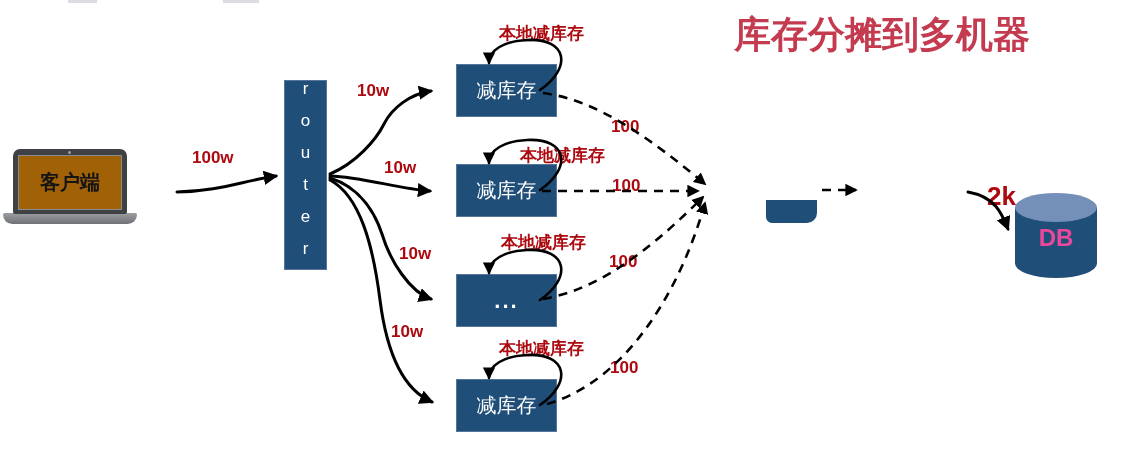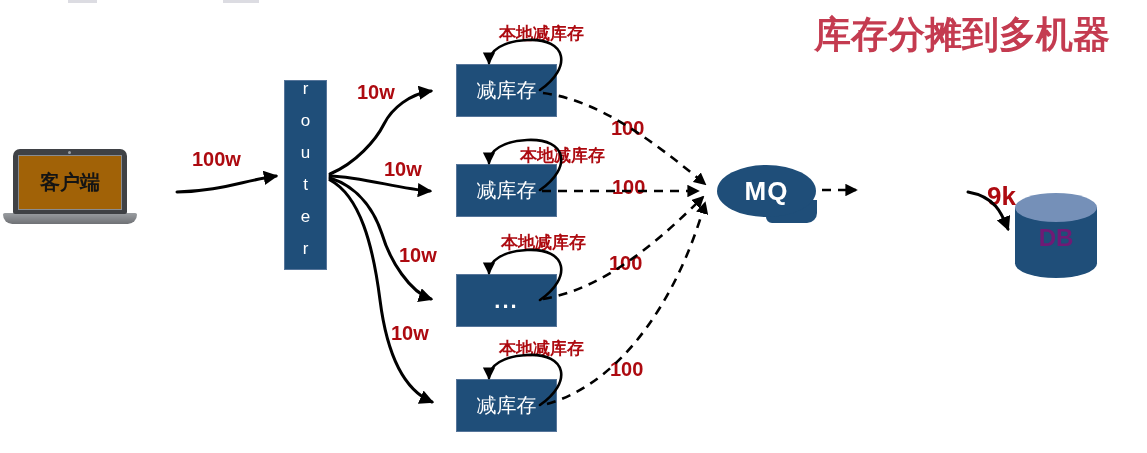--- a/index.html
+++ b/index.html
@@ -26,36 +26,36 @@
     background:#1f4e79;z-index:1;display:flex;align-items:center;justify-content:center;
     color:#fff;font-size:26px;font-weight:bold;letter-spacing:1px;}
   .mq-tail{position:absolute;left:766px;top:200px;width:51px;height:23px;background:#1f4e79;
     border-radius:0 0 10px 6px;z-index:0;}
   
   .cyl-body{position:absolute;left:1015px;top:207px;width:82px;height:56px;background:#1f4e79;z-index:1;}
   .cyl-top{position:absolute;left:1015px;top:193px;width:82px;height:29px;border-radius:50%;
     background:#7590b8;z-index:2;}
   .cyl-bottom{position:absolute;left:1015px;top:249px;width:82px;height:29px;border-radius:50%;
     background:#1f4e79;z-index:1;}
-  .cyl-label{position:absolute;left:1015px;top:224px;width:82px;text-align:center;color:#701a75;
+  .cyl-label{position:absolute;left:1015px;top:224px;width:82px;text-align:center;color:#ec4899;
     font-size:24px;font-weight:bold;z-index:2;}
   
   .laptop-frame{position:absolute;left:13px;top:149px;width:114px;height:65px;background:#3f4145;
     border-radius:7px 7px 2px 2px;box-sizing:border-box;padding:6px 5px 4px 5px;z-index:1;}
   .laptop-screen{width:100%;height:100%;background:#a16207;border:1px solid #8a8c90;box-sizing:border-box;
     display:flex;align-items:center;justify-content:center;}
   .laptop-screen span{font-size:20px;font-weight:900;color:#141414;}
   .laptop-cam{position:absolute;left:68px;top:151px;width:3px;height:3px;border-radius:50%;background:#9aa0a6;z-index:2;}
   .laptop-base{position:absolute;left:3px;top:213px;width:134px;height:11px;
     background:linear-gradient(#9a9da1,#6f7175);border-radius:2px 2px 10px 10px;z-index:0;}
   
   .rlabel{position:absolute;color:#ad0a10;font-weight:700;z-index:2;white-space:nowrap;}
-  .big{font-size:20px;}
+  .big{font-size:17px;}
   .small{font-size:17px;}
-  .title{position:absolute;left:814px;top:10px;width:302px;text-align:left;color:#c43b50;
+  .title{position:absolute;left:734px;top:10px;width:302px;text-align:left;color:#c43b50;
     font-size:37px;font-weight:bold;letter-spacing:0px;z-index:2;white-space:nowrap;}
   
   .remnant{position:absolute;top:0;height:3px;background:#dcdce2;z-index:0;}
   .r1{left:68px;width:29px;}
   .r2{left:223px;width:36px;}
   
   svg.overlay{position:absolute;left:0;top:0;z-index:3;pointer-events:none;}
 </style>
 </head>
 <body>
@@ -86,23 +86,20 @@
     <span>减库存</span>
   </div>
   <div class="node worker" style="top:274px">
     <span class="dots">...</span>
   </div>
   <div class="node worker" style="top:379px">
     <span>减库存</span>
   </div>
 
   <div class="mq-tail"></div>
-  <div class="mq-ellipse">
-    <span>MQ</span>
-  </div>
 
 
   <div class="cyl-bottom"></div>
   <div class="cyl-body"></div>
   <div class="cyl-top"></div>
   <div class="cyl-label">DB</div>
 
   <div class="rlabel big" style="left:192px;top:148px">100w</div>
 
   <div class="rlabel big" style="left:357px;top:81px">10w</div>
@@ -113,21 +110,21 @@
   <div class="rlabel small" style="left:499px;top:22px">本地减库存</div>
   <div class="rlabel small" style="left:520px;top:144px">本地减库存</div>
   <div class="rlabel small" style="left:501px;top:231px">本地减库存</div>
   <div class="rlabel small" style="left:499px;top:337px">本地减库存</div>
 
   <div class="rlabel big" style="left:611px;top:117px">100</div>
   <div class="rlabel big" style="left:612px;top:176px">100</div>
   <div class="rlabel big" style="left:609px;top:252px">100</div>
   <div class="rlabel big" style="left:610px;top:358px">100</div>
 
-  <div class="rlabel" style="left:987px;top:181px;font-size:26px">9k</div>
+  <div class="rlabel" style="left:987px;top:181px;font-size:26px">2k</div>
 
   <svg class="overlay" width="1147" height="453" viewBox="0 0 1147 453">
     <defs>
       <marker id="ah" viewBox="0 0 10 10" refX="8.5" refY="5" markerWidth="4.8" markerHeight="4.8" orient="auto-start-reverse">
         <path d="M0,0 L10,5 L0,10 z" fill="#000"></path>
       </marker>
     </defs>
 
     <path d="M177,192 C220,191 242,181 276,176" fill="none" stroke="#000" stroke-width="3" stroke-linecap="round" marker-end="url(#ah)"></path>
 

